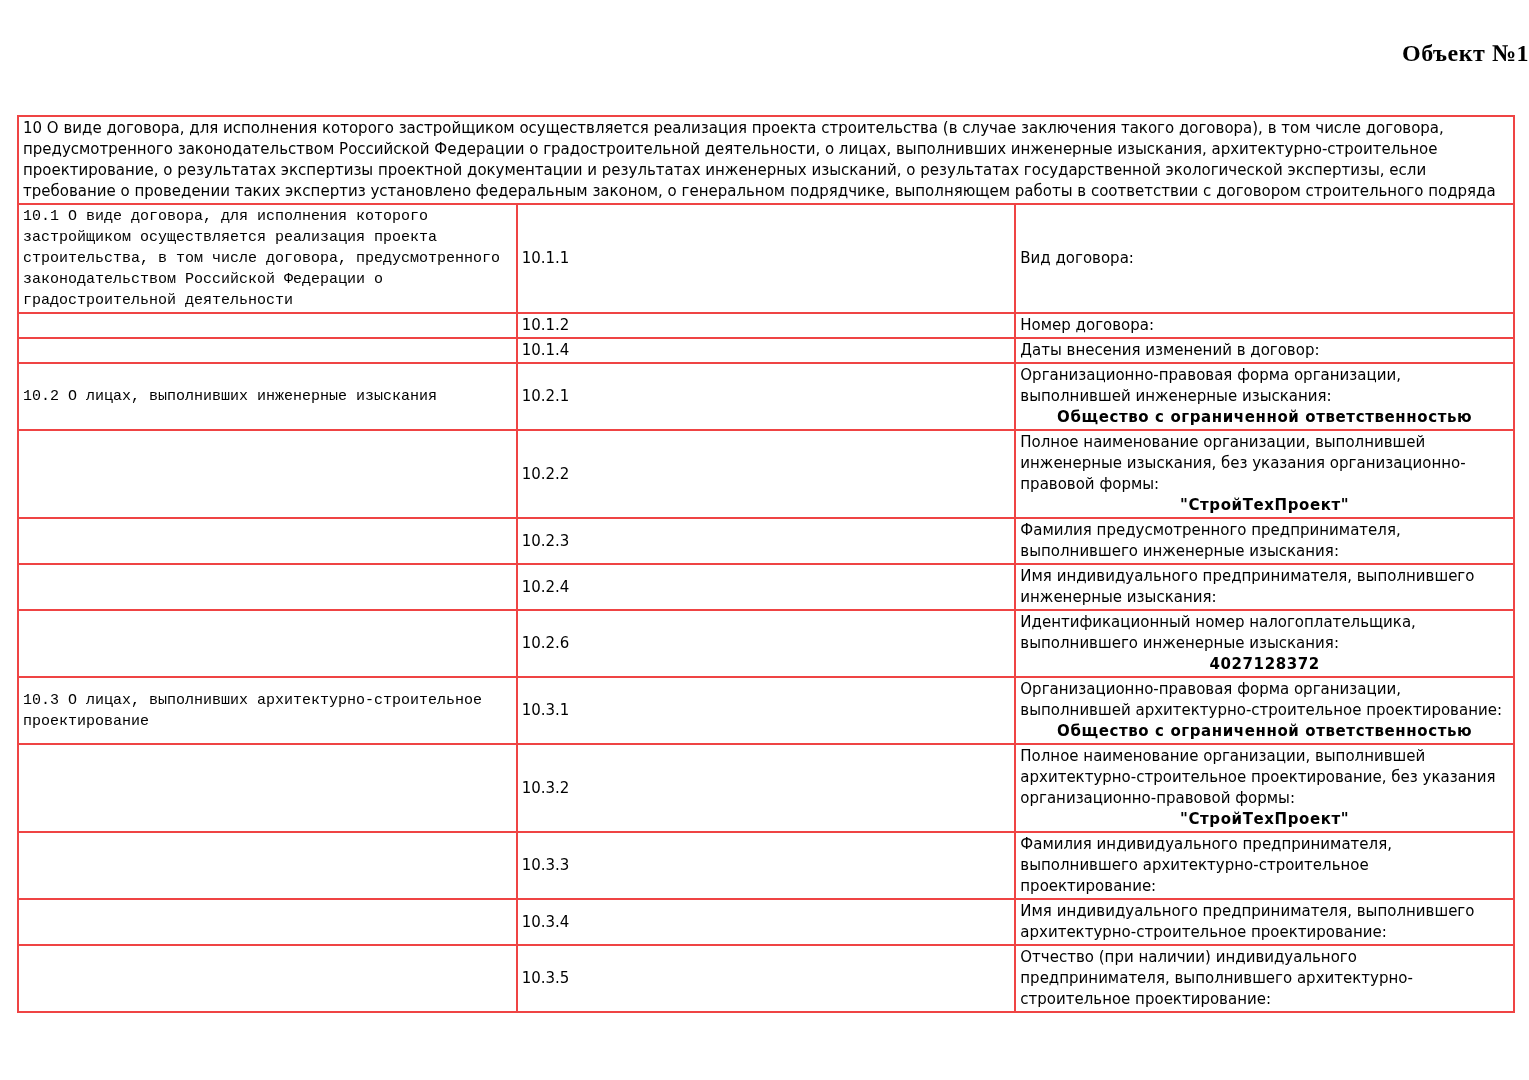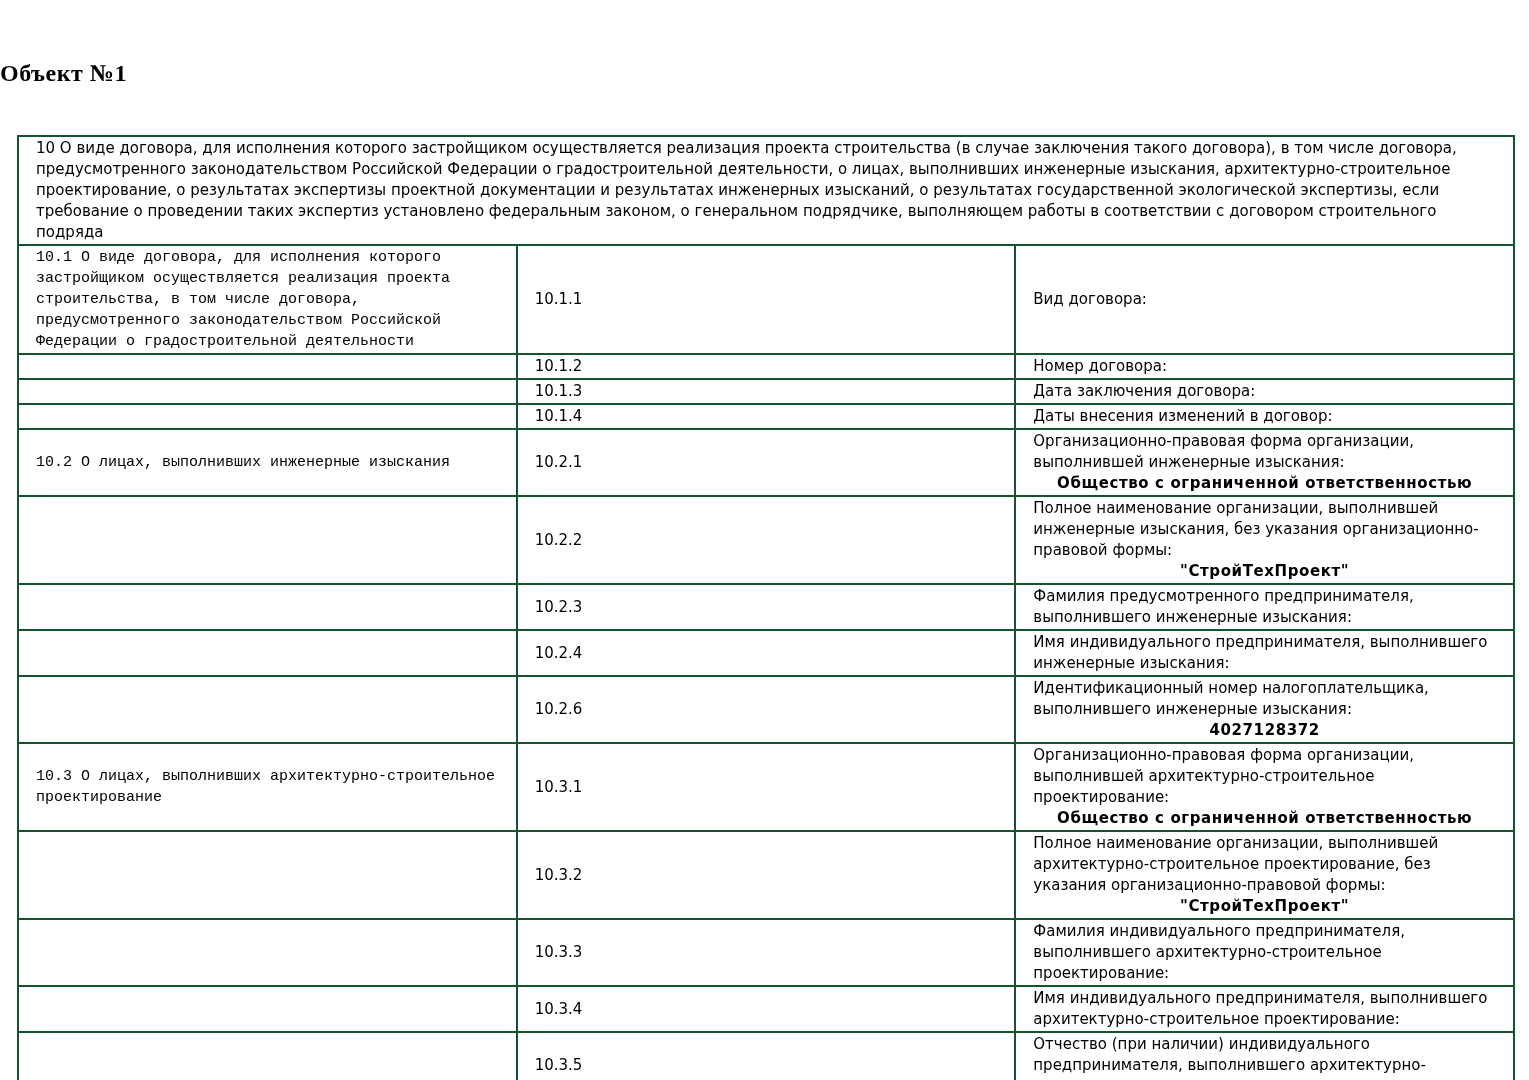--- a/index.html
+++ b/index.html
@@ -7,35 +7,35 @@
     width: 1529px;
     background: #ffffff;
     color: #000000;
     font-family: "DejaVu Sans", "Liberation Sans", sans-serif;
   }
   body { height: 1080px; overflow: hidden; }
   .doc-title {
     font-family: "Liberation Serif", "DejaVu Serif", serif;
     font-size: 24px;
     font-weight: bold;
-    text-align: left;
-    margin-top: 60px;
+    text-align: right;
+    margin-top: 40px;
     letter-spacing: 0.5px;
   }
   table.decl-table {
     border-collapse: collapse;
     table-layout: fixed;
     margin: 48px 14px 0 17px;
     width: 1498px;
   }
   table.decl-table td {
-    border: 2px solid #14532d;
+    border: 2px solid #ef4444;
     font-size: 15px;
     line-height: 21px;
-    padding: 1px 17px;
+    padding: 1px 4px;
     vertical-align: middle;
     word-wrap: break-word;
   }
   td.header-cell {
     font-size: 15px;
     line-height: 21px;
     padding: 2px 4px;
   }
   td.col-section { width: 376px; font-family: Liberation Mono, monospace; }
   td.col-code { width: 100px; }
@@ -62,27 +62,20 @@
           <td class="col-code">10.1.1</td>
           <td class="col-content">
             <div class="field-label">Вид договора:</div>
           </td>
         </tr>
         <tr>
           <td class="col-section"></td>
           <td class="col-code">10.1.2</td>
           <td class="col-content">
             <div class="field-label">Номер договора:</div>
-          </td>
-        </tr>
-        <tr>
-          <td class="col-section"></td>
-          <td class="col-code">10.1.3</td>
-          <td class="col-content">
-            <div class="field-label">Дата заключения договора:</div>
           </td>
         </tr>
         <tr>
           <td class="col-section"></td>
           <td class="col-code">10.1.4</td>
           <td class="col-content">
             <div class="field-label">Даты внесения изменений в договор:</div>
           </td>
         </tr>
         <tr>

